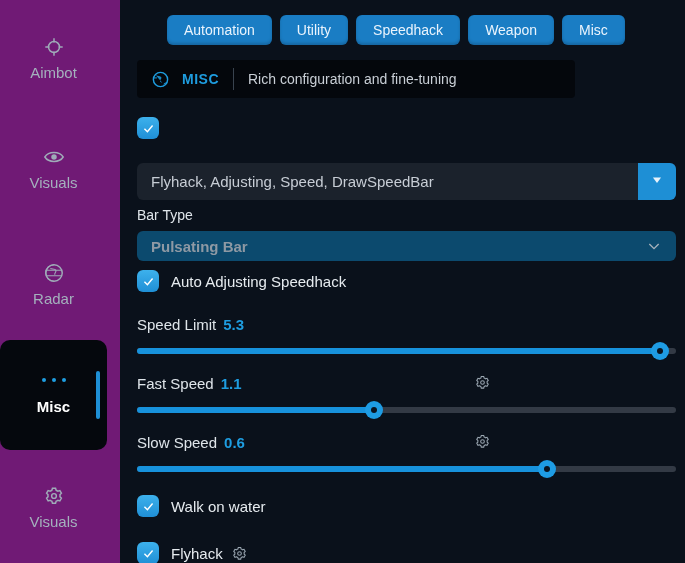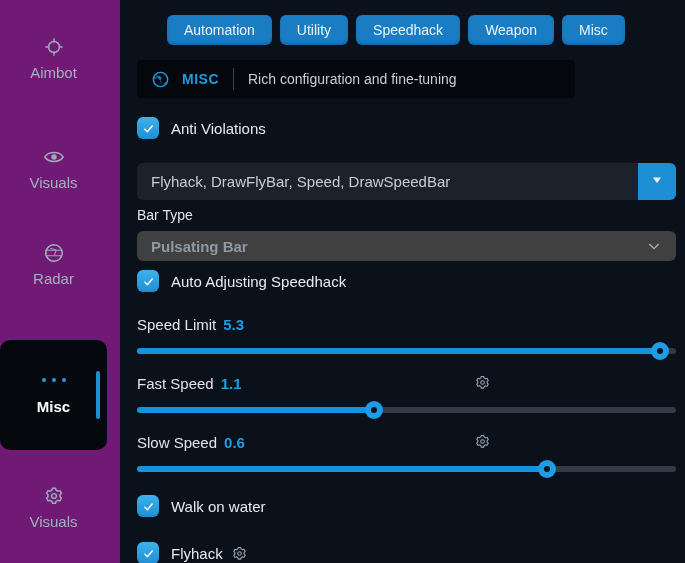--- a/index.html
+++ b/index.html
@@ -17,21 +17,21 @@
     background: #701a75;
   }
   .side-item {
     position: absolute; left: 0; width: 107px; text-align: center;
     color: #a4b1bd; font-size: 15px; cursor: pointer;
   }
   .side-item .s-icon { display: block; margin: 0 auto 6px auto; width: 22px; height: 22px; }
   .side-item svg { stroke: #9fabb8; fill: none; stroke-width: 1.6; }
   .side-item.pos-aimbot   { top: 36px; }
   .side-item.pos-visuals  { top: 146px; }
-  .side-item.pos-radar    { top: 242px; }
+  .side-item.pos-radar    { top: 262px; }
   .side-item.pos-settings { top: 485px; }
 
   .side-active-box {
     position: absolute; left: 0; top: 340px; width: 107px; height: 110px;
     background: #05080d; border-radius: 10px; cursor: pointer;
   }
   .side-active-box .ellipsis { position: absolute; top: 30px; left: 0; width: 100%; text-align: center; }
   .ellipsis i {
     display: inline-block; width: 4px; height: 4px; border-radius: 50%;
     background: #1e9de0; margin: 0 3px; vertical-align: middle;
@@ -94,21 +94,21 @@
   .ms-button {
     position: absolute; right: 0; top: 0; width: 38px; height: 37px;
     background: #1e8fd5; border-radius: 0 6px 6px 0; border: none;
     display: flex; align-items: center; justify-content: center; cursor: pointer;
   }
   .ms-button svg { width: 14px; height: 14px; fill: #e9f3fb; }
 
   .field-label { margin-top: 7px; font-size: 14px; color: #dfe5ea; }
 
   .select {
-    margin-top: 8px; height: 30px; width: 539px; background: #404040;
+    margin-top: 8px; height: 30px; width: 539px; background: #0c4a6e;
     border-radius: 6px; display: flex; align-items: center; cursor: pointer;
     position: relative;
   }
   .select .sel-text { padding-left: 14px; font-size: 15px; font-weight: bold; color: #8e99a4; }
   .select .chev { position: absolute; right: 14px; width: 16px; height: 16px; }
   .select .chev svg { stroke: #a8b2bc; fill: none; stroke-width: 2; }
 
   
   .slider-group { margin-top: 0; }
   .sg-1 { margin-top: 21px; }
@@ -212,25 +212,24 @@
     <span class="section-divider"></span>
     <span class="section-subtitle">Rich configuration and fine-tuning</span>
   </div>
 
   <div class="check-row mt-anti">
     <span class="checkbox">
       <svg viewBox="0 0 24 24">
           <polyline points="4.5,12.5 10,18 19.5,6.5"></polyline>
         </svg>
     </span>
-    <span class="check-label">Anti Violations</span>
   </div>
 
   <div class="multiselect">
-    <span class="ms-text">Flyhack, DrawFlyBar, Speed, DrawSpeedBar</span>
+    <span class="ms-text">Flyhack, Adjusting, Speed, DrawSpeedBar</span>
     <button class="ms-button">
       <span>
         <svg viewBox="0 0 24 24" width="14" height="14">
             <path d="M5 7.5 h14 L12 17 Z"></path>
           </svg>
       </span>
     </button>
   </div>
 
   <div class="field-label">Bar Type</div>

